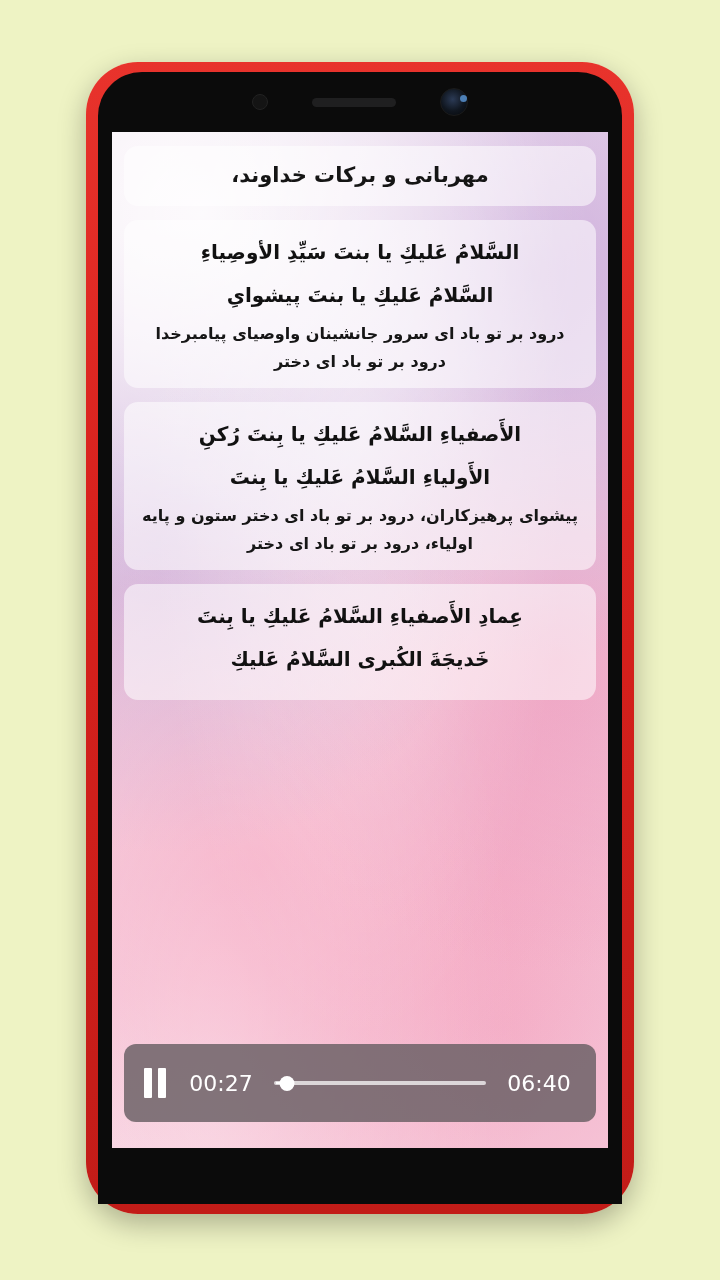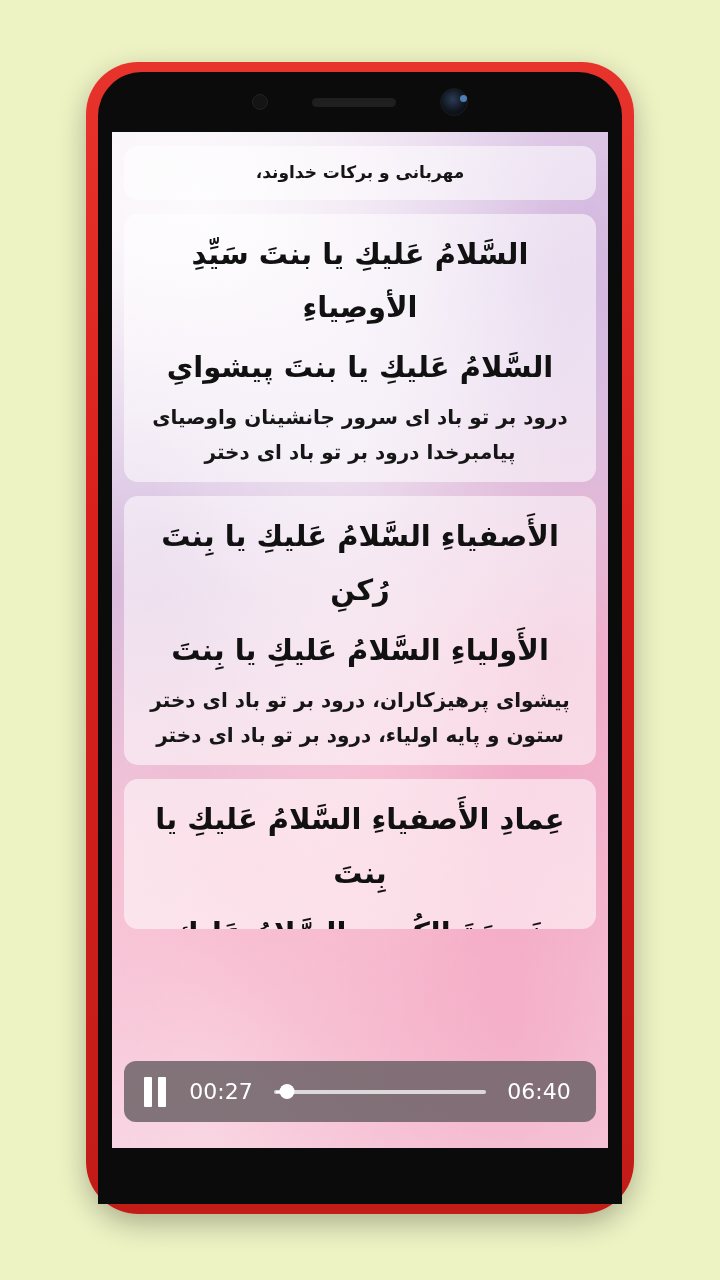--- a/index.html
+++ b/index.html
@@ -66,39 +66,39 @@
     border-radius:14px;
     margin-bottom:14px;
     padding:12px 14px;
     box-sizing:border-box;
     text-align:center;
     color:#151515;
   }
   .card.header-card{padding:14px 14px;}
   .header-text{
     font-family:"DejaVu Sans", sans-serif;
-    font-size:17px;font-weight:bold;line-height:1.5;
+    font-size:21px;font-weight:bold;line-height:1.5;
   }
   .arabic{
     font-family:"DejaVu Sans", sans-serif;
-    font-size:29px;line-height:1.85;font-weight:bold;color:#111;
+    font-size:20px;line-height:1.85;font-weight:bold;color:#111;
     margin:2px 0 6px 0;
     letter-spacing:0px;
   }
   .farsi{
     font-family:"DejaVu Sans", sans-serif;
-    font-size:20px;line-height:1.75;font-weight:bold;color:#161616;
+    font-size:16px;line-height:1.75;font-weight:bold;color:#161616;
     margin-top:4px;
   }
   .card.clipped{ max-height:150px; overflow:hidden; padding-bottom:16px; }
 
   
   .player{
     position:absolute;left:12px;right:12px;bottom:26px;
-    height:61px;border-radius:12px;
+    height:78px;border-radius:12px;
     background:rgba(104,94,99,.82);
     display:flex;align-items:center;gap:14px;
     padding:0 18px;box-sizing:border-box;
     direction:ltr;
   }
   .pause{
     width:26px;height:30px;display:flex;gap:6px;align-items:center;justify-content:center;flex:0 0 auto;
   }
   .pause i{display:block;width:8px;height:30px;background:#fff;border-radius:1px;}
   .time{color:#fff;font-size:22px;font-family:"DejaVu Sans", sans-serif;min-width:78px;text-align:center;}

